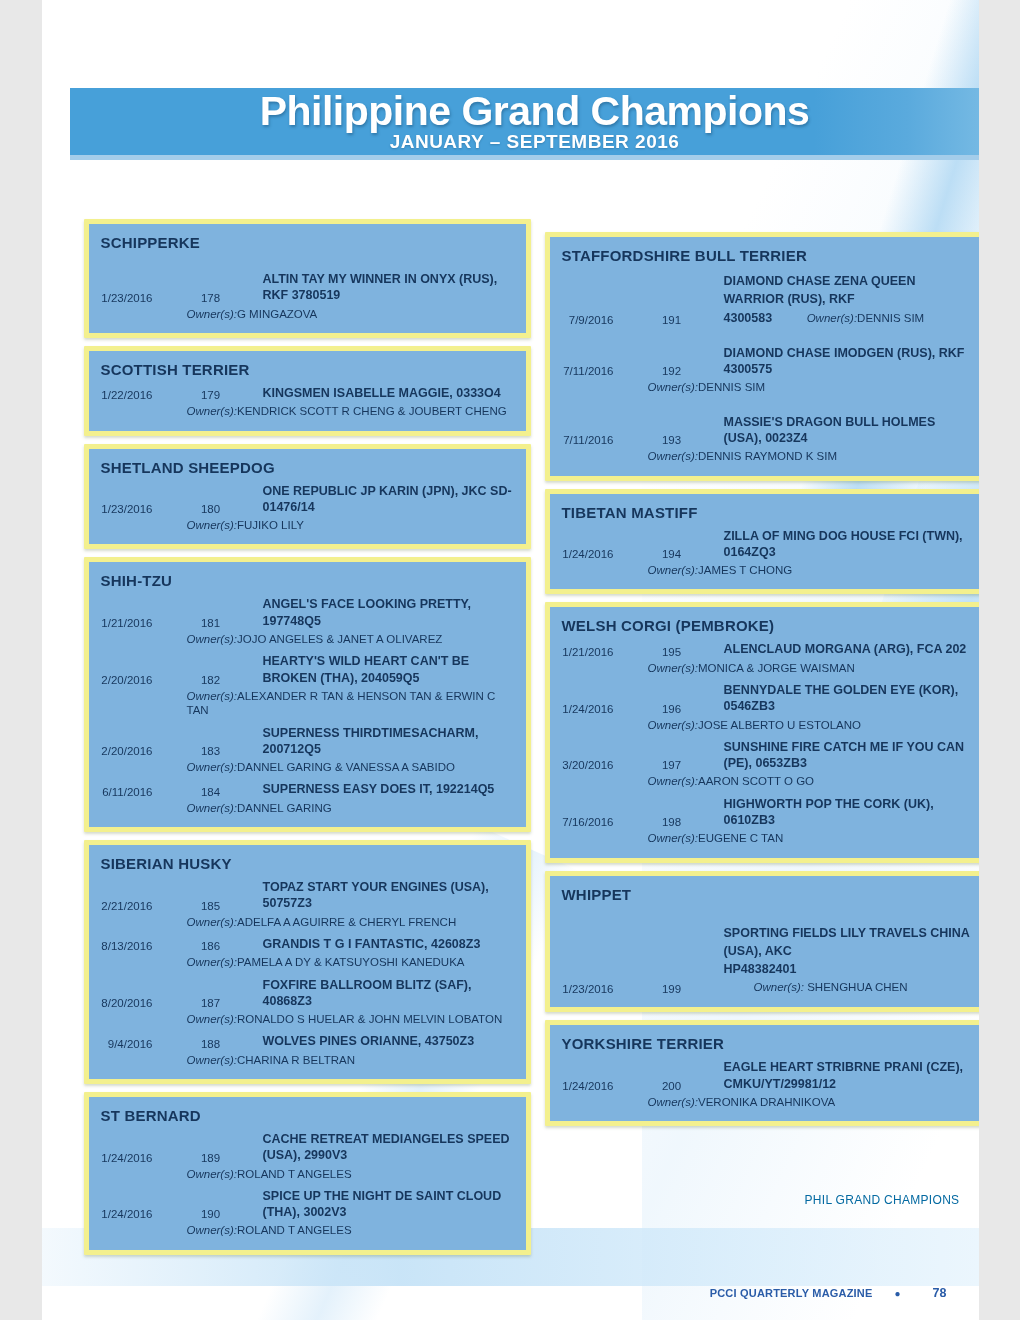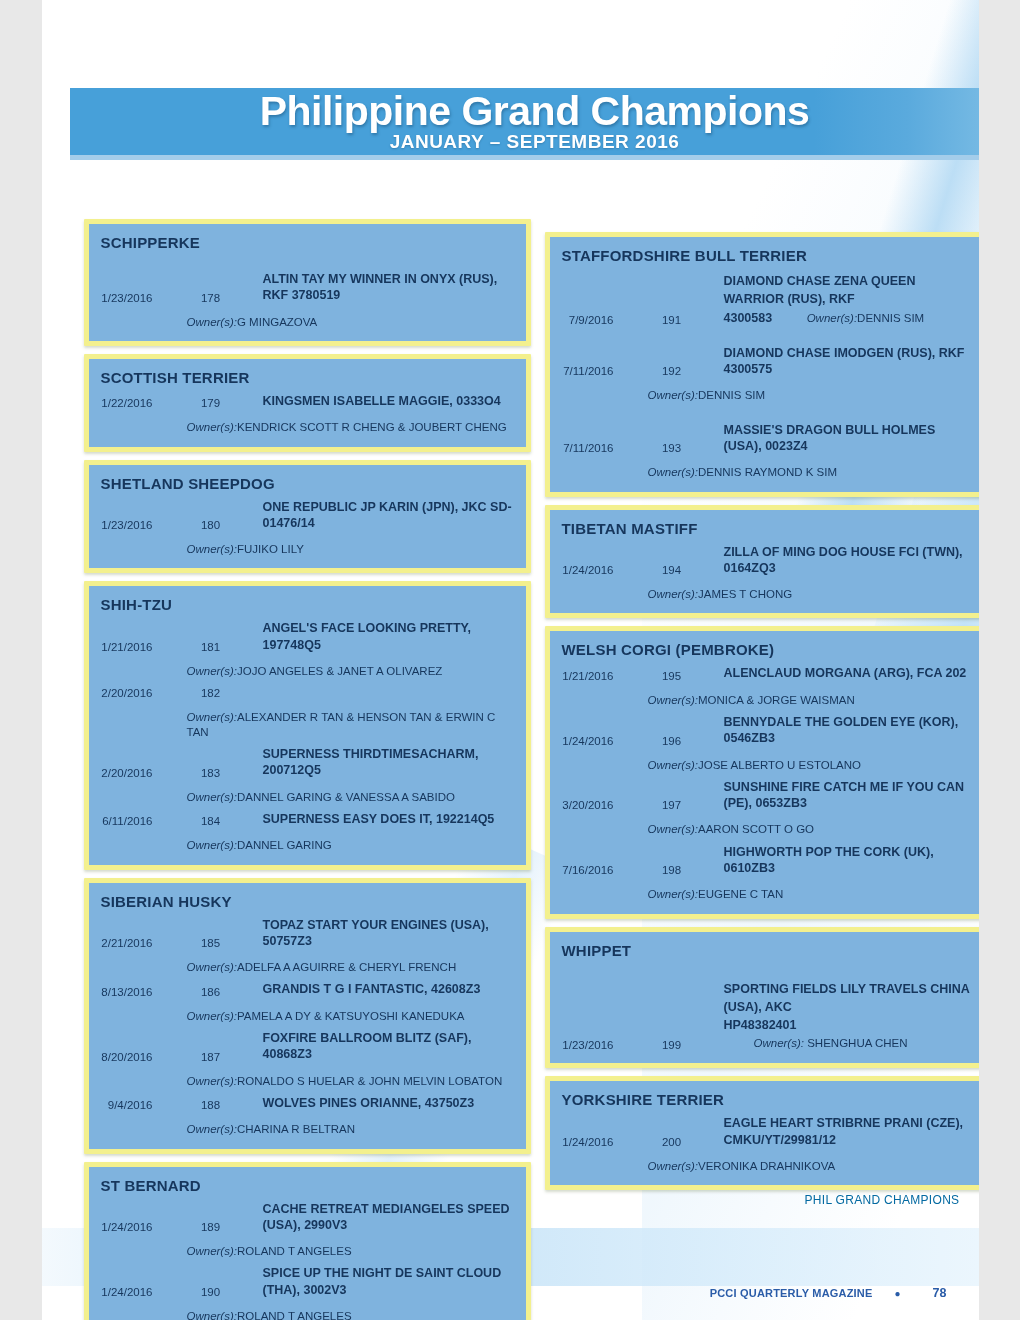--- a/index.html
+++ b/index.html
@@ -46,21 +46,21 @@
   .gap-title .breed{margin-bottom:20px;}
   .entry{margin-bottom:7px;}
   .spaced .entry{margin-bottom:19px;}
   .spaced .entry:last-child{margin-bottom:7px;}
   .row{display:flex;align-items:flex-end;gap:33px;}
   .date{flex:0 0 52px;text-align:right;font-size:11.5px;padding-top:2px;white-space:nowrap;}
   .num{flex:0 0 30px;margin-left:10px;text-align:center;font-size:11.5px;padding-top:2px;}
   .namewrap{margin-left:4px;}
   .name{font-size:12.5px;font-weight:bold;line-height:1.3;margin-left:4px;display:inline-block;}
   .namewrap .name{margin-left:0;display:inline;}
-  .owner-line{margin-left:86px;margin-top:11px;font-size:11.5px;line-height:1.25;}
+  .owner-line{margin-left:86px;margin-top:3px;font-size:11.5px;line-height:1.25;}
   .owner-label{font-style:italic;}
   .owner-inline{margin-left:30px;font-size:11.5px;font-weight:normal;white-space:nowrap;}
   
   .phil-note{position:absolute;left:763px;top:1193px;z-index:1;
     font-size:12px;color:#0369a1;letter-spacing:0.3px;}
   .page-footer{position:absolute;right:32px;top:1286px;z-index:1;display:flex;align-items:center;
     color:#2A5CA8;font-weight:bold;}
   .mag-name{font-size:11px;letter-spacing:0.2px;}
   .dot{font-size:10px;margin:0 16px 0 22px;}
   .page-num{font-size:12.5px;margin-left:16px;}
@@ -134,20 +134,21 @@
           <span class="name">ANGEL'S FACE LOOKING PRETTY, 197748Q5</span>
         </div>
         <div class="owner-line">
           <span class="owner-label">Owner(s):</span><span>JOJO ANGELES &amp; JANET A OLIVAREZ</span>
         </div>
       </div>
       <div class="entry">
         <div class="row">
           <span class="date">2/20/2016</span>
           <span class="num">182</span>
+          <span class="name">HEARTY'S WILD HEART CAN'T BE BROKEN (THA), 204059Q5</span>
         </div>
         <div class="owner-line">
           <span class="owner-label">Owner(s):</span><span>ALEXANDER R TAN &amp; HENSON TAN &amp; ERWIN C TAN</span>
         </div>
       </div>
       <div class="entry">
         <div class="row">
           <span class="date">2/20/2016</span>
           <span class="num">183</span>
           <span class="name">SUPERNESS THIRDTIMESACHARM, 200712Q5</span>

